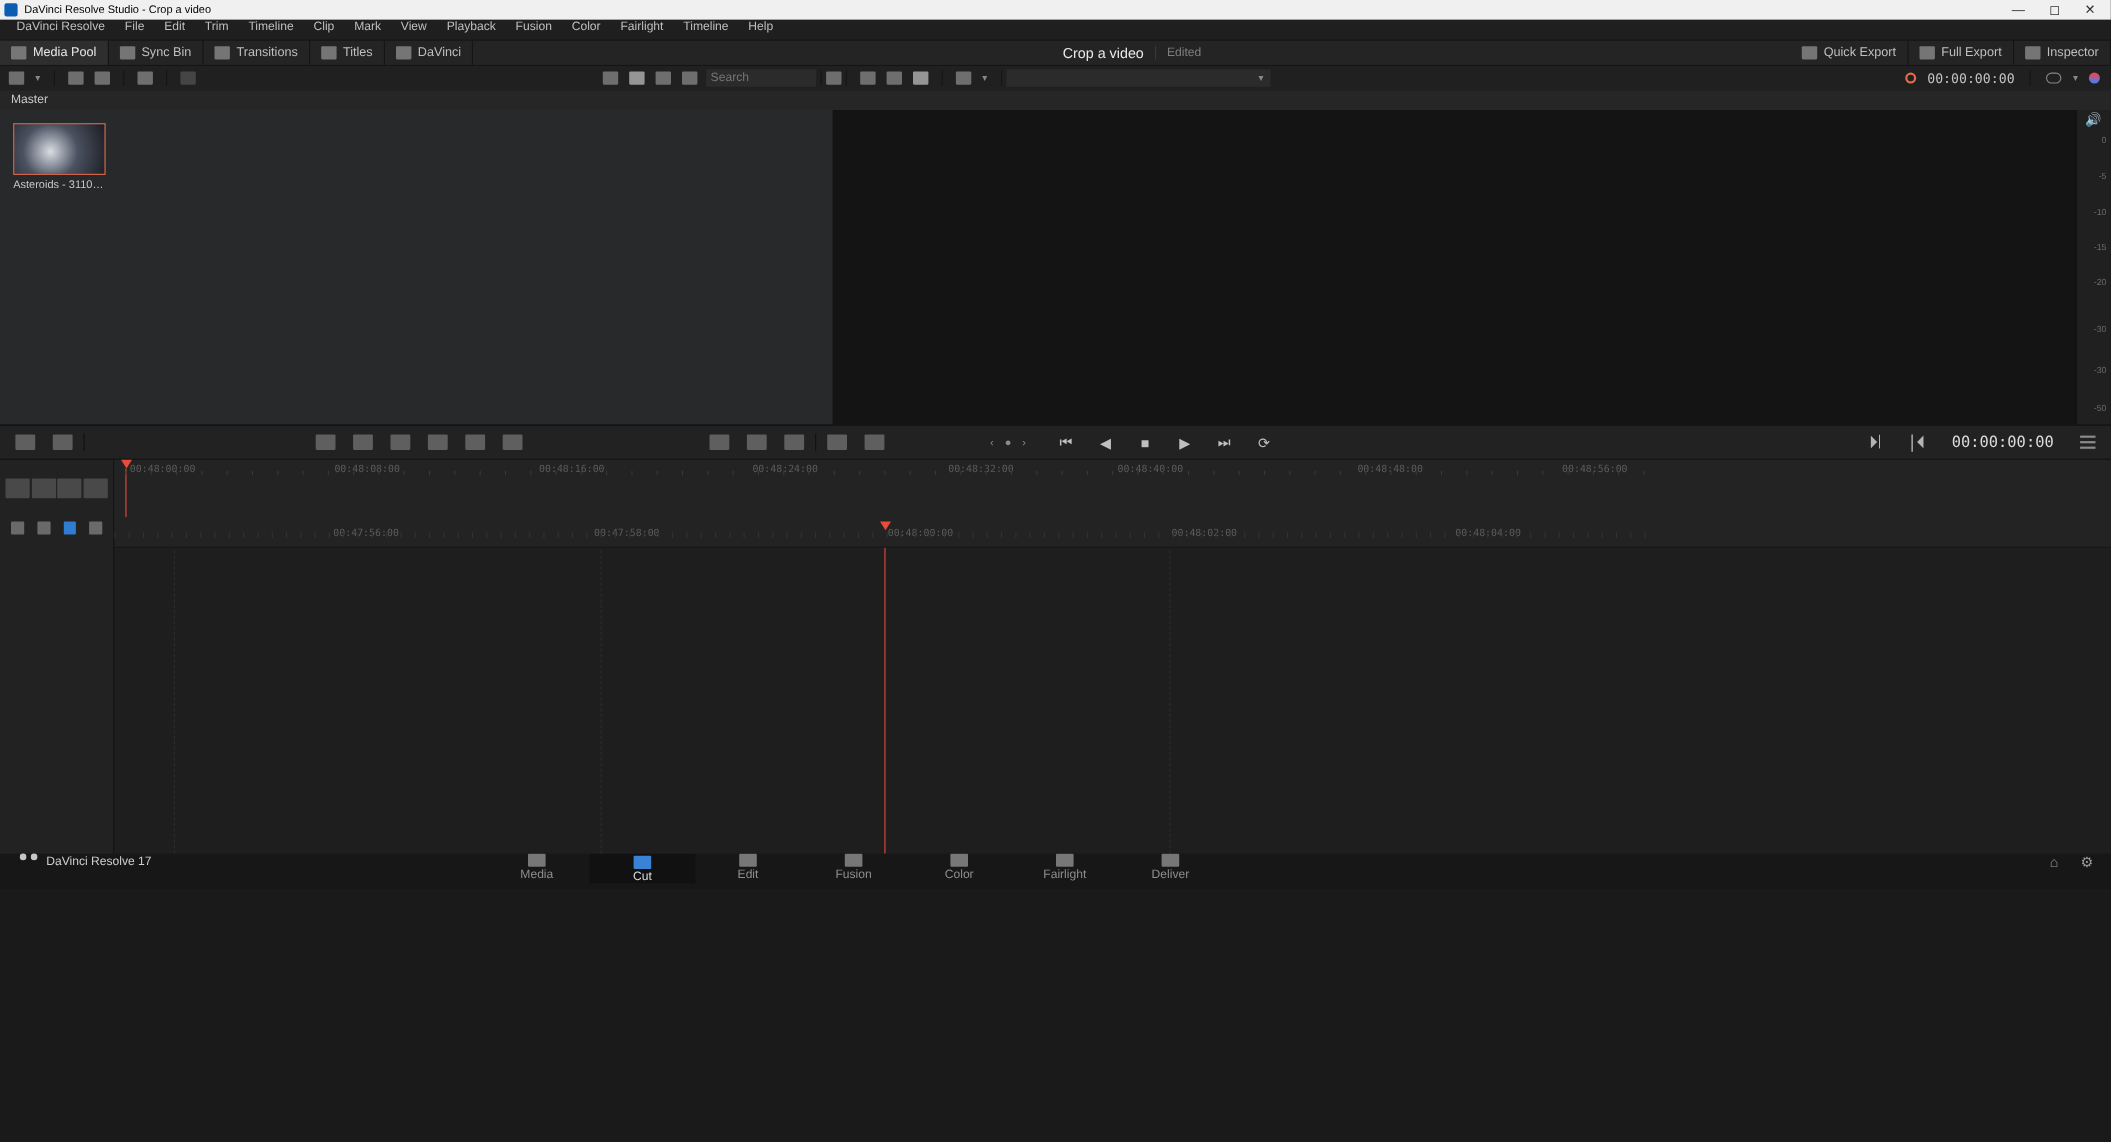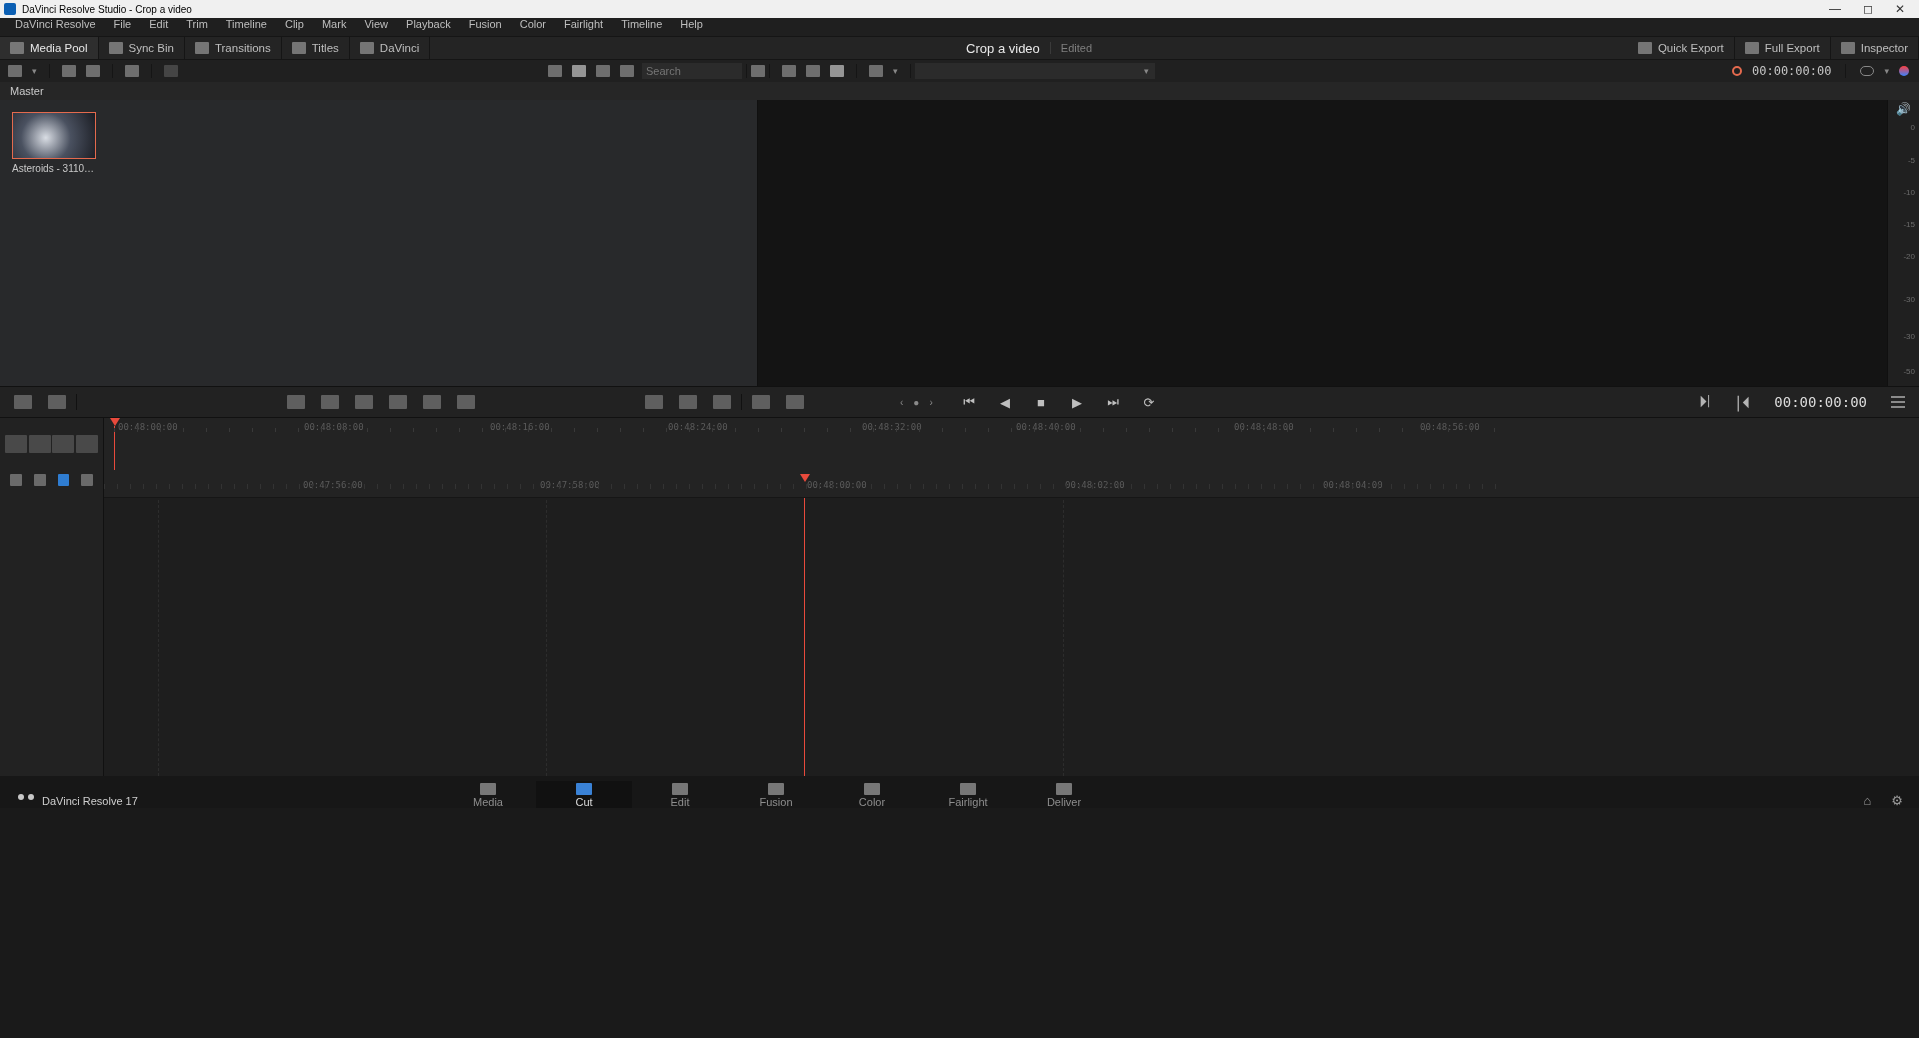--- a/index.html
+++ b/index.html
@@ -91,21 +91,21 @@
 .ruler-lower { height: 28px; position: relative; background: #232323; border-bottom: 1px solid #161616; }
 .ruler-lower .tick { position: absolute; top: 10px; height: 10px; border-left: 1px solid #444; }
 .ruler-lower .tick.minor { top:14px; height:5px; border-left:1px solid #333; }
 .ruler-lower .tick-label { position: absolute; top: 10px; font-size: 9px; color: #5b5b5b; font-family: monospace; }
 .ruler-lower .playhead { position: absolute; top: 4px; left: 696px; width: 0; height: 0; border-left: 5px solid transparent; border-right: 5px solid transparent; border-top: 8px solid #e84a3c; }
 .track-area { position: absolute; top: 28px; bottom: 0; left: 0; right: 0; background: #1e1e1e; }
 .track-area .playline { position: absolute; top: 0; bottom: 0; left: 700px; width: 1px; background: #e84a3c; }
 .track-area .vline { position:absolute; top:2px; bottom:0; border-left:1px dashed #2d2d2d; }
 
 
-.pages { height: 32px; background: #171717; display: flex; align-items: flex-end; font-size: 11px; }
+.pages { height: 32px; background: #171717; display: flex; align-items: flex-start; font-size: 11px; }
 .pages .brand { display: flex; align-items: center; gap: 8px; padding: 0 18px; color: #cfcfcf; width: 440px; }
 .pages .brand .logo { width: 16px; height: 14px; position: relative; }
 .pages .brand .logo::before, .pages .brand .logo::after { content: ""; position: absolute; width: 6px; height: 6px; border-radius: 50%; background: #c7c7c7; }
 .pages .brand .logo::before { left: 0; top: 0; }
 .pages .brand .logo::after { right: 0; top: 0; }
 .pages .page { width: 96px; display: flex; flex-direction: column; align-items: center; justify-content: center; gap: 1px; color: #8e8e8e; cursor: pointer; }
 .pages .page.active { background: #111; color: #dcdcdc; border-top: 2px solid transparent; }
 .pages .page .pico { width: 16px; height: 12px; background: #777; border-radius: 1px; }
 .pages .page.active .pico { background: #3a82d6; }
 .pages .right-icons { margin-left: auto; display: flex; align-items: center; gap: 20px; padding-right: 16px; color: #9a9a9a; font-size: 13px; }
@@ -331,21 +331,21 @@
     <div class="tico"></div>
     <div class="tico"></div>
     <div class="tico"></div>
   </div>
   <div class="ruler-upper">
     <div class="playhead"></div>
     <div class="playline"></div>
     <span class="tick-label" style="left:14px">00:48:00:00</span>
     <span class="tick-label" style="left:200px">00:48:08:00</span>
     <span class="tick-label" style="left:386px">00:48:16:00</span>
-    <span class="tick-label" style="left:564px">00:48:24:00</span>
+    <span class="tick-label" style="left:580px">00:48:24:00</span>
     <span class="tick-label" style="left:758px">00:48:32:00</span>
     <span class="tick-label" style="left:912px">00:48:40:00</span>
     <span class="tick-label" style="left:1130px">00:48:48:00</span>
     <span class="tick-label" style="left:1316px">00:48:56:00</span>
   <div class="tick minor" style="left: 10px;"></div>
       <div class="tick minor" style="left: 33px;"></div>
       <div class="tick minor" style="left: 56px;"></div>
       <div class="tick minor" style="left: 79px;"></div>
       <div class="tick minor" style="left: 102px;"></div>
       <div class="tick minor" style="left: 125px;"></div>

